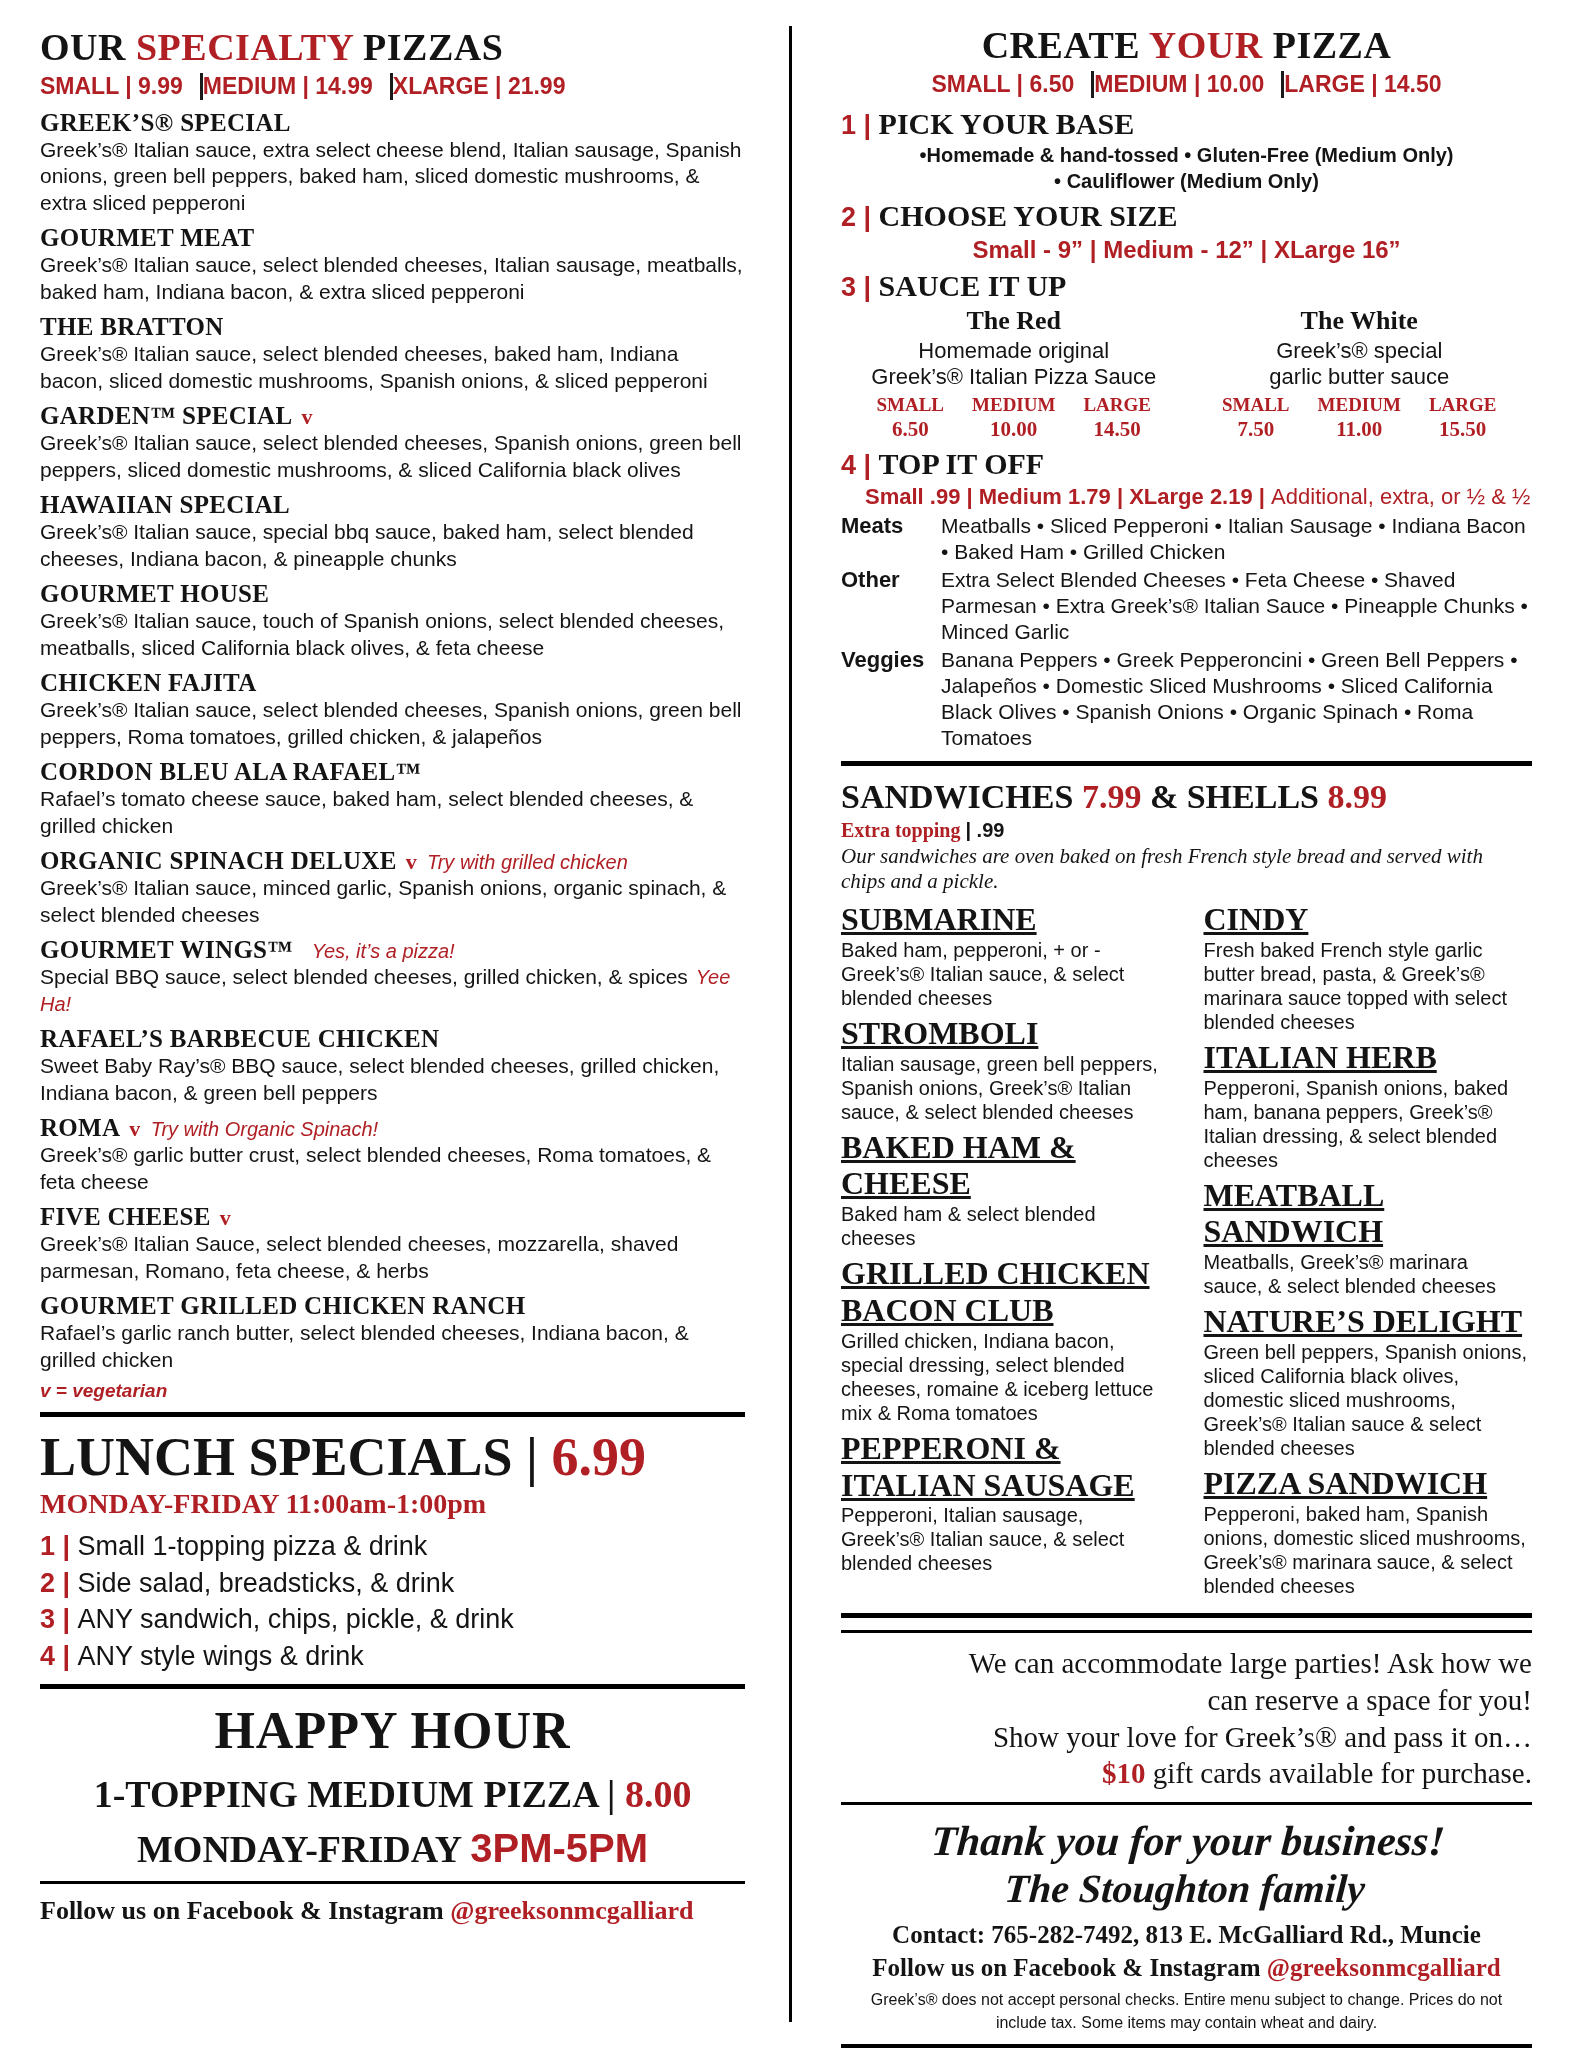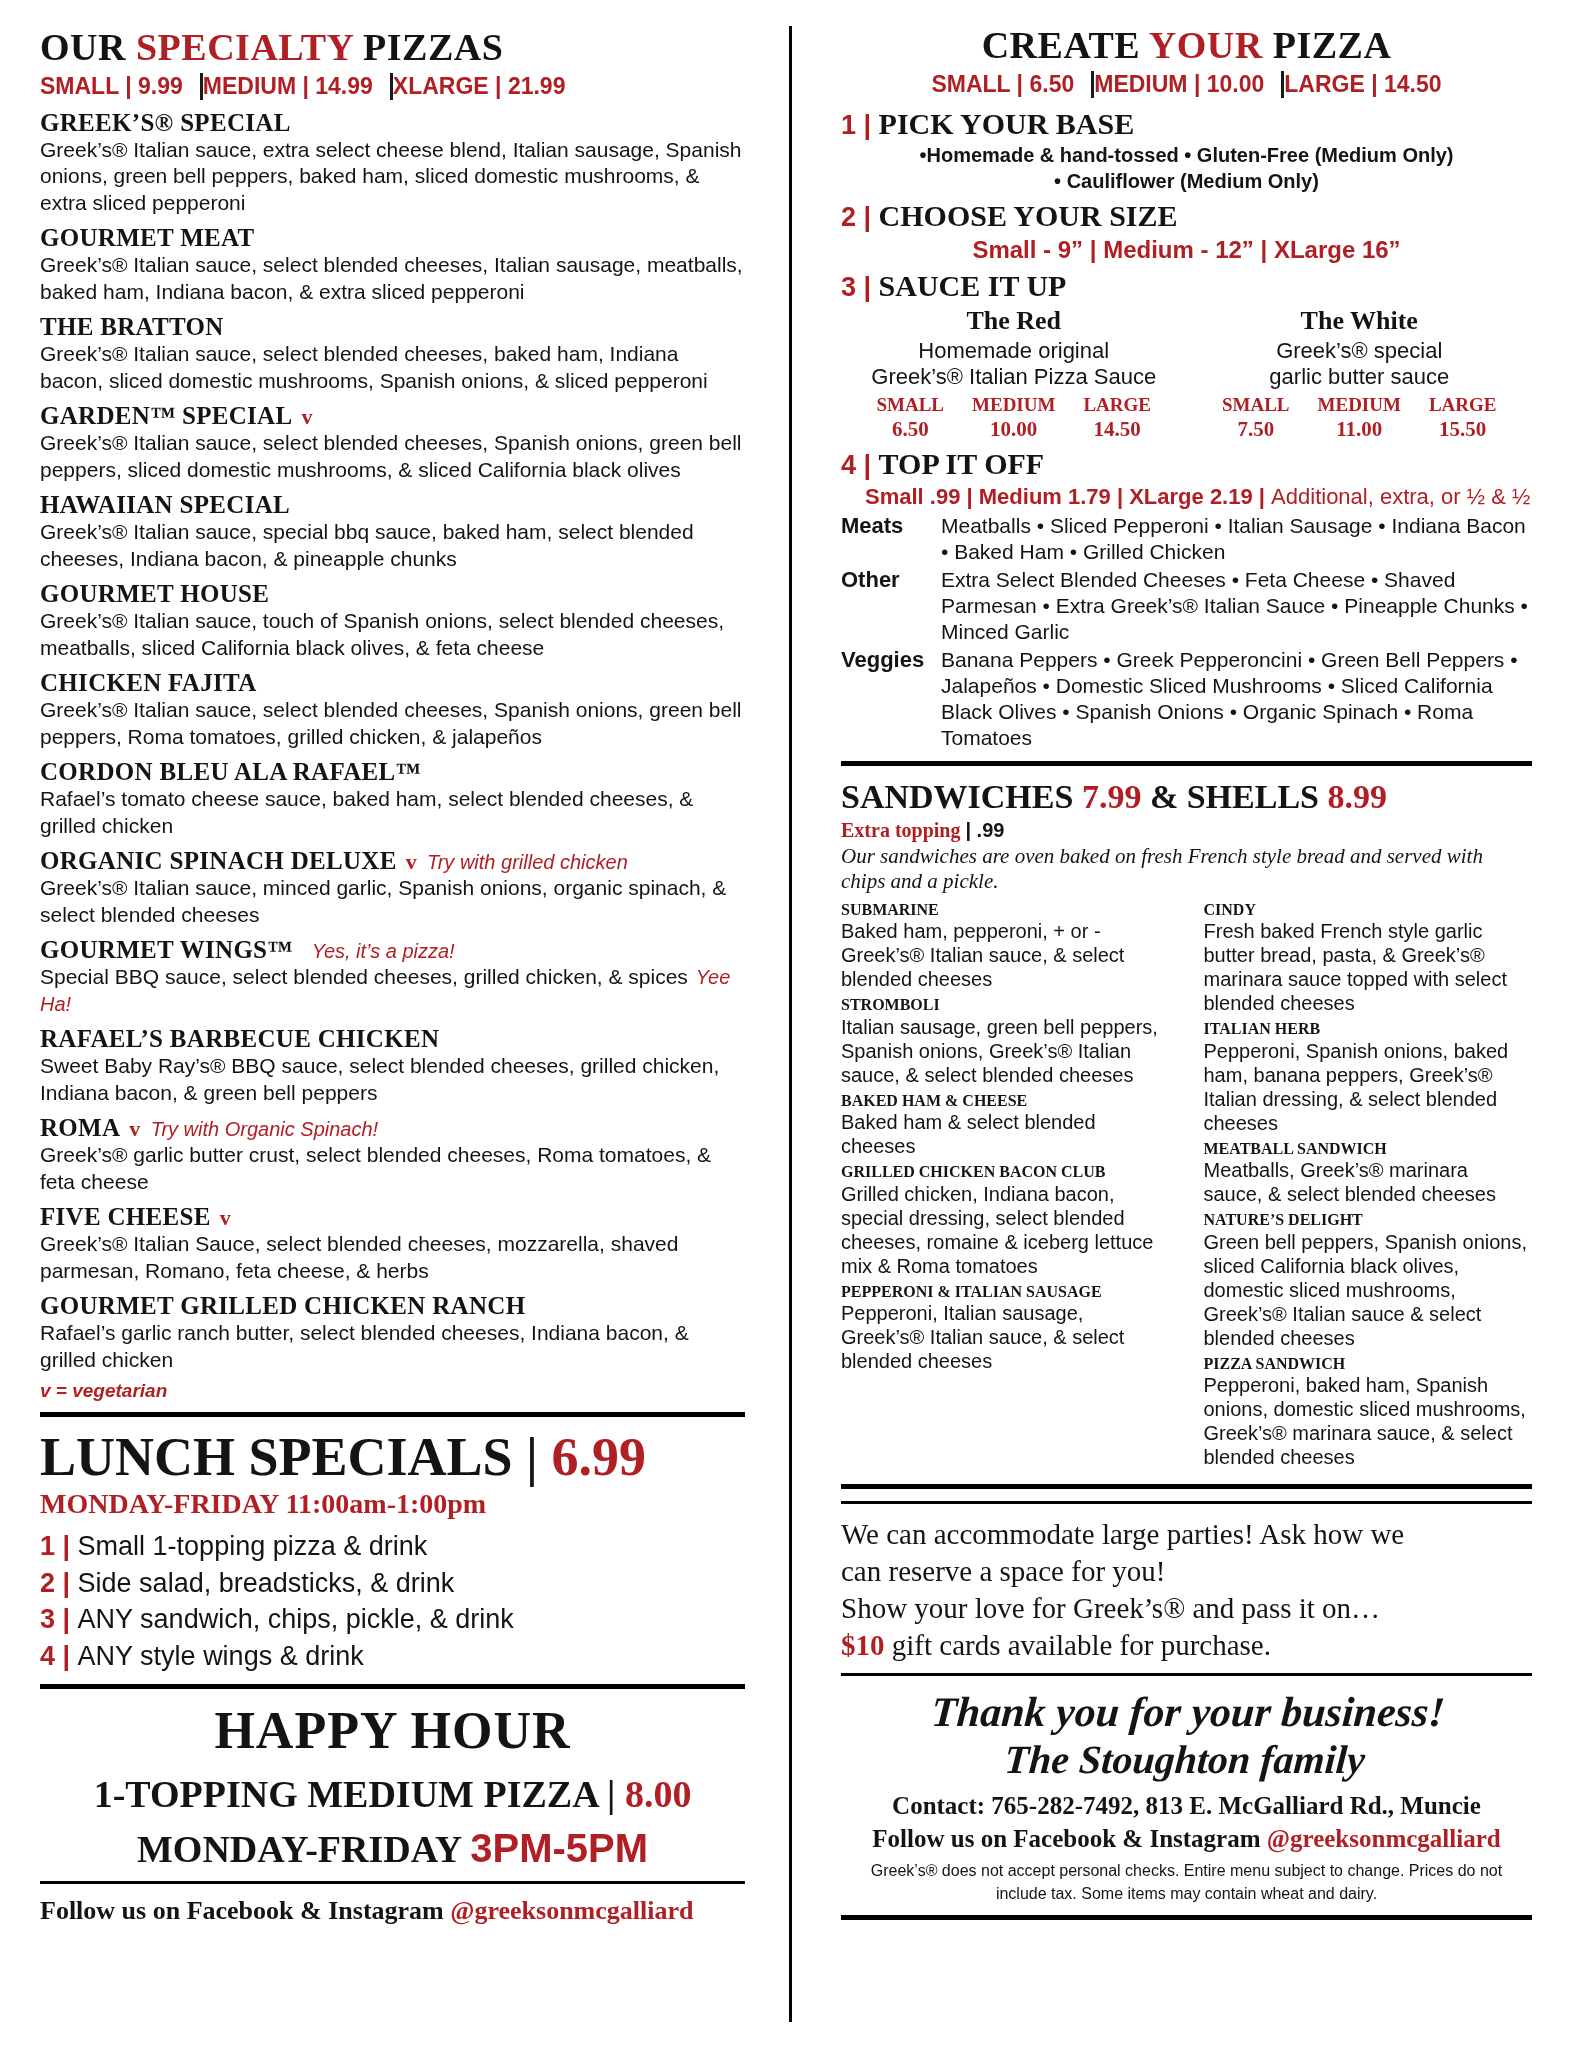--- a/index.html
+++ b/index.html
@@ -70,26 +70,26 @@
   .tg-label { flex:0 0 100px; font-weight:700; font-size:22px; }
   .tg-items { flex:1; font-size:21px; line-height:1.24; }
 
   
   .sand-title { font-family:"Liberation Serif", serif; font-size:34px; font-weight:700; line-height:1.1; }
   .extra-top { font-size:20px; font-weight:700; margin:3px 0 2px; }
   .extra-top .accent { font-family:"Liberation Serif", serif; }
   .sand-note { font-family:"Liberation Serif", serif; font-style:italic; font-size:21px; line-height:1.22; margin-bottom:6px; }
   .sand-grid { display:flex; gap:34px; }
   .sand-col { flex:1; }
-  .s-item h4 { font-family:"Liberation Serif", serif; font-size:16px; font-weight:700; line-height:1.15; }
+  .s-item h4 { font-family:"Liberation Serif", serif; font-size:32px; font-weight:700; line-height:1.15;text-decoration:underline; }
   .s-item p { font-size:20px; line-height:1.2; margin-bottom:5px; }
 
   
   .promo { text-align:center; color:var(--red); font-family:"Liberation Serif", serif; font-weight:700; font-size:28px; line-height:1.22; }
-  .info { text-align:left; font-family:"Liberation Serif", serif; font-size:29px; line-height:1.27; margin:2px 0; }
+  .info { text-align:right; font-family:"Liberation Serif", serif; font-size:29px; line-height:1.27; margin:2px 0; }
   .info .accent { font-weight:700; }
   .thanks { text-align:center; font-family:"Liberation Serif", serif; font-style:italic; font-weight:700; transform:skewX(-4deg); margin:4px 0 6px; }
   .thanks .l1 { font-size:42px; }
   .thanks .l2 { font-size:40px; }
   .contact { text-align:center; font-family:"Liberation Serif", serif; font-weight:700; font-size:25px; line-height:1.32; }
   .fine { text-align:center; font-size:16px; line-height:1.4; margin-top:5px; }
 </style>
 </head>
 <body>
 

